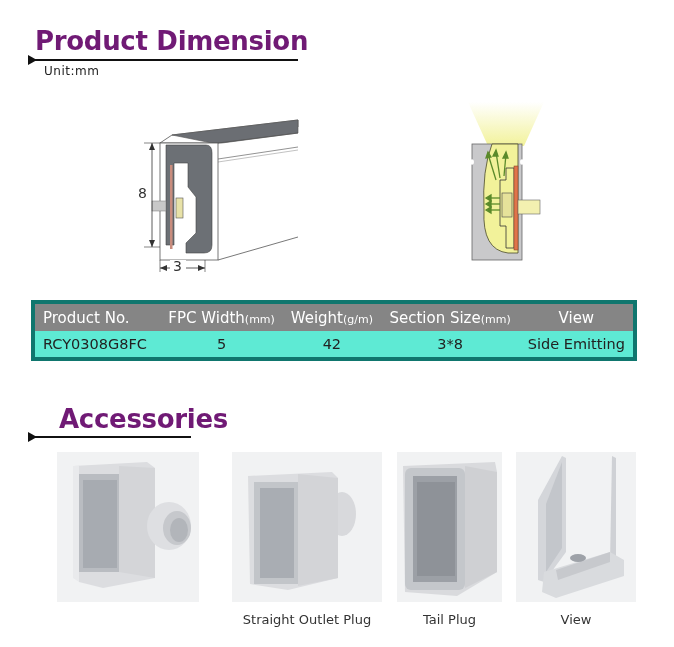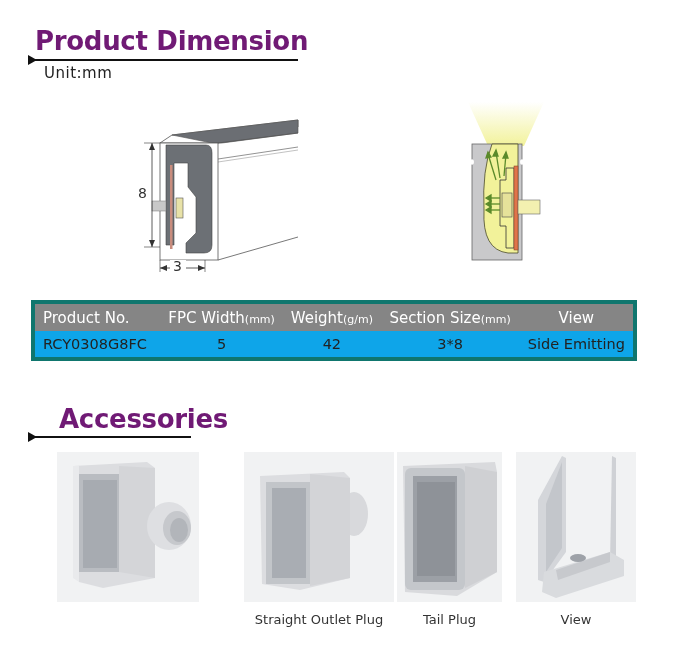--- a/index.html
+++ b/index.html
@@ -1,25 +1,25 @@
 <!DOCTYPE html>
 <html><head>
 <meta charset="utf-8">
 <style>
   html, body { margin:0; padding:0; background:#ffffff; }
   body { width:674px; height:647px; position:relative; overflow:hidden; font-family:"DejaVu Sans", sans-serif; color:#222; }
   .section-title { position:absolute; left:35px; font-family:"DejaVu Sans", sans-serif; font-weight:bold; color:#701a75; font-size:26px; letter-spacing:-0.3px; }
   .title-rule { position:absolute; height:1.5px; background:#111; }
   .title-arrow { position:absolute; width:0; height:0; border-top:5px solid transparent; border-bottom:5px solid transparent; border-left:9px solid #111; }
-  .unit { position:absolute; left:44px; top:64px; font-size:15px; color:#222; letter-spacing:0.5px; }
+  .unit { position:absolute; left:44px; top:64px; font-size:12px; color:#222; letter-spacing:0.5px; }
   .diagram { position:absolute; }
   table.spec { position:absolute; left:31px; top:300px; width:606px; border-collapse:collapse; border:4px solid #0f766e; }
   table.spec th { background:#858585; color:#fff; font-weight:normal; font-size:15px; height:27px; padding:0 4px; white-space:nowrap; }
   table.spec th small { font-size:11px; }
-  table.spec td { background:#0ea5e9; color:#222; font-size:14.5px; height:26px; text-align:center; padding:0 4px; white-space:nowrap; }
+  table.spec td { background:#5eead4; color:#222; font-size:14.5px; height:26px; text-align:center; padding:0 4px; white-space:nowrap; }
   table.spec th:first-child, table.spec td:first-child { text-align:left; padding-left:8px; }
   .acc { position:absolute; top:452px; }
   .acc-img { background:#f1f2f3; position:relative; overflow:hidden; }
   .acc-label { font-size:13px; color:#333; text-align:center; margin-top:10px; white-space:nowrap; }
 </style>
 </head>
 <body>
 
 <div class="section-title" style="top:26px;">Product Dimension</div>
 <div class="title-arrow" style="left:28px;top:55px;"></div>
@@ -130,21 +130,21 @@
       <rect x="22" y="22" width="40" height="98" fill="#b9bcc1"></rect>
       <rect x="26" y="28" width="34" height="88" fill="#a7abb1"></rect>
       <polygon points="62,14 98,16 98,126 62,120" fill="#d4d5d8"></polygon>
       <ellipse cx="112" cy="74" rx="22" ry="24" fill="#dedfe2"></ellipse>
       <ellipse cx="120" cy="76" rx="14" ry="17" fill="#c6c8cc"></ellipse>
       <ellipse cx="122" cy="78" rx="9" ry="12" fill="#b2b5ba"></ellipse>
     </svg>
   </div>
 </div>
 
-<div class="acc" style="left:232px;width:150px;margin-left:12px;">
+<div class="acc" style="left:232px;width:150px;">
   <div class="acc-img" style="height:150px;">
     <svg width="150" height="150" viewBox="0 0 150 150">
       <ellipse cx="110" cy="62" rx="14" ry="22" fill="#d8d9dc"></ellipse>
       <polygon points="16,24 100,20 106,26 106,126 56,138 18,132" fill="#dcdde0"></polygon>
       <rect x="22" y="30" width="44" height="102" fill="#c2c5c9"></rect>
       <rect x="28" y="36" width="34" height="90" fill="#a9adb3"></rect>
       <polygon points="66,22 106,26 106,126 66,134" fill="#d3d4d7"></polygon>
     </svg>
   </div>
   <div class="acc-label">Straight Outlet Plug</div>

